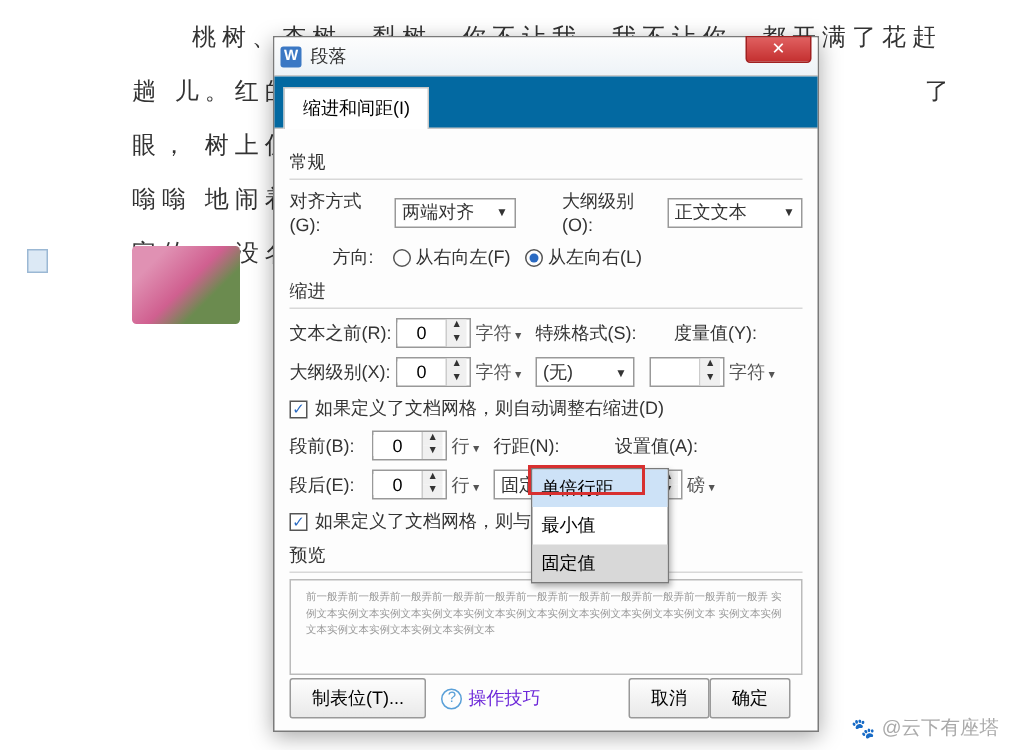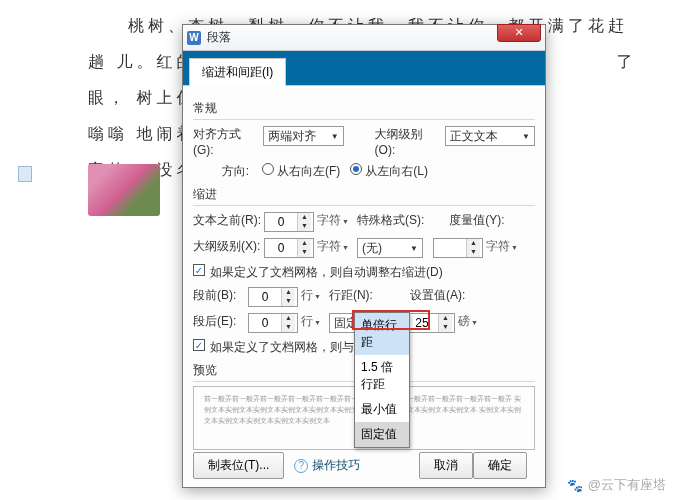--- a/index.html
+++ b/index.html
@@ -10,45 +10,45 @@
 .dialog { position: absolute; top: 24px; left: 182px; width: 364px; height: 464px; background: #fdfdfd; border: 1px solid #7a7a7a; box-shadow: 0 3px 14px rgba(0,0,0,.35); }
 .titlebar { height: 26px; background: linear-gradient(#fdfdfd,#eef3f7); border-bottom: 1px solid #c9c9c9; display: flex; align-items: center; padding: 0 4px; }
 .title-ico { width: 14px; height: 14px; background: #3b78c4; color: #fff; font-size: 10px; font-weight: bold; display: flex; align-items: center; justify-content: center; margin-right: 6px; border-radius: 2px; }
 .title-txt { flex: 1; font-size: 12px; color: #333; }
 .close-btn { width: 44px; height: 18px; background: linear-gradient(#e06060,#c43030); border: 1px solid #a02020; border-radius: 0 0 3px 3px; color: #fff; display: flex; align-items: center; justify-content: center; font-size: 11px; position: relative; top: -5px; cursor: pointer; }
 .tabs { display: flex; padding: 6px 6px 0; background: #0369a1; border-bottom: 1px solid #c9c9c9; }
 .tab { padding: 5px 12px; border: 1px solid #c9c9c9; border-bottom: none; margin-right: 2px; background: #f0f0f0; font-size: 12px; cursor: pointer; }
 .tab.active { background: #fff; position: relative; top: 1px; }
 .content { padding: 8px 10px 4px; }
 .group-lbl { font-size: 12px; color: #333; margin: 6px 0 4px; border-bottom: 1px solid #d8d8d8; padding-bottom: 2px; }
-.row { display: flex; align-items: flex-start; margin: 6px 0; font-size: 12px; color: #333; }
+.row { display: flex; align-items: center; margin: 6px 0; font-size: 12px; color: #333; }
 .row label { margin-right: 3px; }
 .sel { border: 1px solid #999; height: 20px; background: #fff; padding: 0 4px; display: flex; align-items: center; justify-content: space-between; cursor: pointer; }
 .sel .arr { font-size: 8px; color: #333; margin-left: 4px; }
 .num { width: 50px; height: 20px; border: 1px solid #999; background: #fff; display: flex; align-items: center; }
 .num input { border: none; width: 32px; text-align: center; font-size: 12px; outline: none; }
 .num .spin { width: 14px; display: flex; flex-direction: column; border-left: 1px solid #ccc; }
 .num .spin div { height: 9px; font-size: 7px; text-align: center; line-height: 8px; cursor: pointer; background: #f0f0f0; }
 .radio { width: 12px; height: 12px; border: 1px solid #555; border-radius: 50%; margin: 0 3px 0 10px; display: inline-flex; align-items: center; justify-content: center; }
 .radio.on::after { content: ""; width: 6px; height: 6px; background: #2a6ac2; border-radius: 50%; }
 .chk { width: 12px; height: 12px; border: 1px solid #555; margin-right: 5px; display: inline-flex; align-items: center; justify-content: center; background: #fff; }
 .chk.on::after { content: "✓"; font-size: 10px; color: #2a6ac2; }
 .unit { margin: 0 8px 0 3px; color: #555; }
 .unit .arr { font-size: 7px; margin-left: 1px; }
-.dropdown-open { position: absolute; top: 312px; left: 354px; width: 56px; background: #fff; border: 1px solid #7a7a7a; z-index: 20; box-shadow: 1px 2px 4px rgba(0,0,0,.3); }
+.dropdown-open { position: absolute; top: 312px; left: 354px; width: 92px; background: #fff; border: 1px solid #7a7a7a; z-index: 20; box-shadow: 1px 2px 4px rgba(0,0,0,.3); }
 .dropdown-open .opt { padding: 4px 6px; font-size: 12px; cursor: pointer; }
 .dropdown-open .opt.hl { background: #cde2f7; }
 .dropdown-open .opt.sel-on { background: #d8d8d8; }
 .hl-box { position: absolute; top: 310px; left: 352px; width: 78px; height: 20px; border: 2px solid #d83030; z-index: 25; pointer-events: none; }
 .preview { border: 1px solid #bbb; height: 64px; margin-top: 4px; padding: 6px 10px; font-size: 7px; color: #999; line-height: 11px; overflow: hidden; }
 .footer { position: absolute; bottom: 8px; left: 10px; right: 10px; display: flex; align-items: center; }
 .btn { border: 1px solid #999; background: linear-gradient(#fdfdfd,#e9e9e9); padding: 4px 14px; font-size: 12px; cursor: pointer; border-radius: 2px; }
 .footer .gap { flex: 1; }
 .tip-ico { width: 14px; height: 14px; border: 1px solid #5aa0d8; border-radius: 50%; color: #5aa0d8; font-size: 10px; display: inline-flex; align-items: center; justify-content: center; margin: 0 4px 0 10px; }
-.link { color: #0c4a6e; cursor: pointer; }
+.link { color: #6d28d9; cursor: pointer; }
 .watermark { position: absolute; bottom: 6px; right: 10px; color: #aaa; font-size: 13px; display: flex; align-items: center; gap: 4px; }
 </style>
 </head>
 <body>
 
 <div class="bg-text">　　桃树、杏树、梨树，你不让我，我不让你，都开满了花赶趟
 儿。红的像　　　　　　　　　　　　　　　　　　　　了眼，
 树上仿佛已　　　　　　　　　　　　　　　　　　　　嗡嗡
 地闹着，大　　　　　　　　　　　　　　　　　　　　字的，
 没名字的，</div>
@@ -182,21 +182,20 @@
     <span class="tip-ico">?</span>
     <span class="link">操作技巧</span>
     <span class="gap"></span>
     <div class="btn">取消</div>
     <div class="btn" style="margin-right:8px">确定</div>
   </div>
 </div>
 
 <div class="dropdown-open">
   <div class="opt hl">单倍行距</div>
-  <div class="opt">1.5 倍行距</div>
   <div class="opt">最小值</div>
   <div class="opt sel-on">固定值</div>
 </div>
 <div class="hl-box"></div>
 
 <div class="watermark">
   <span>🐾</span>
   <span>@云下有座塔</span>
 </div>
 

